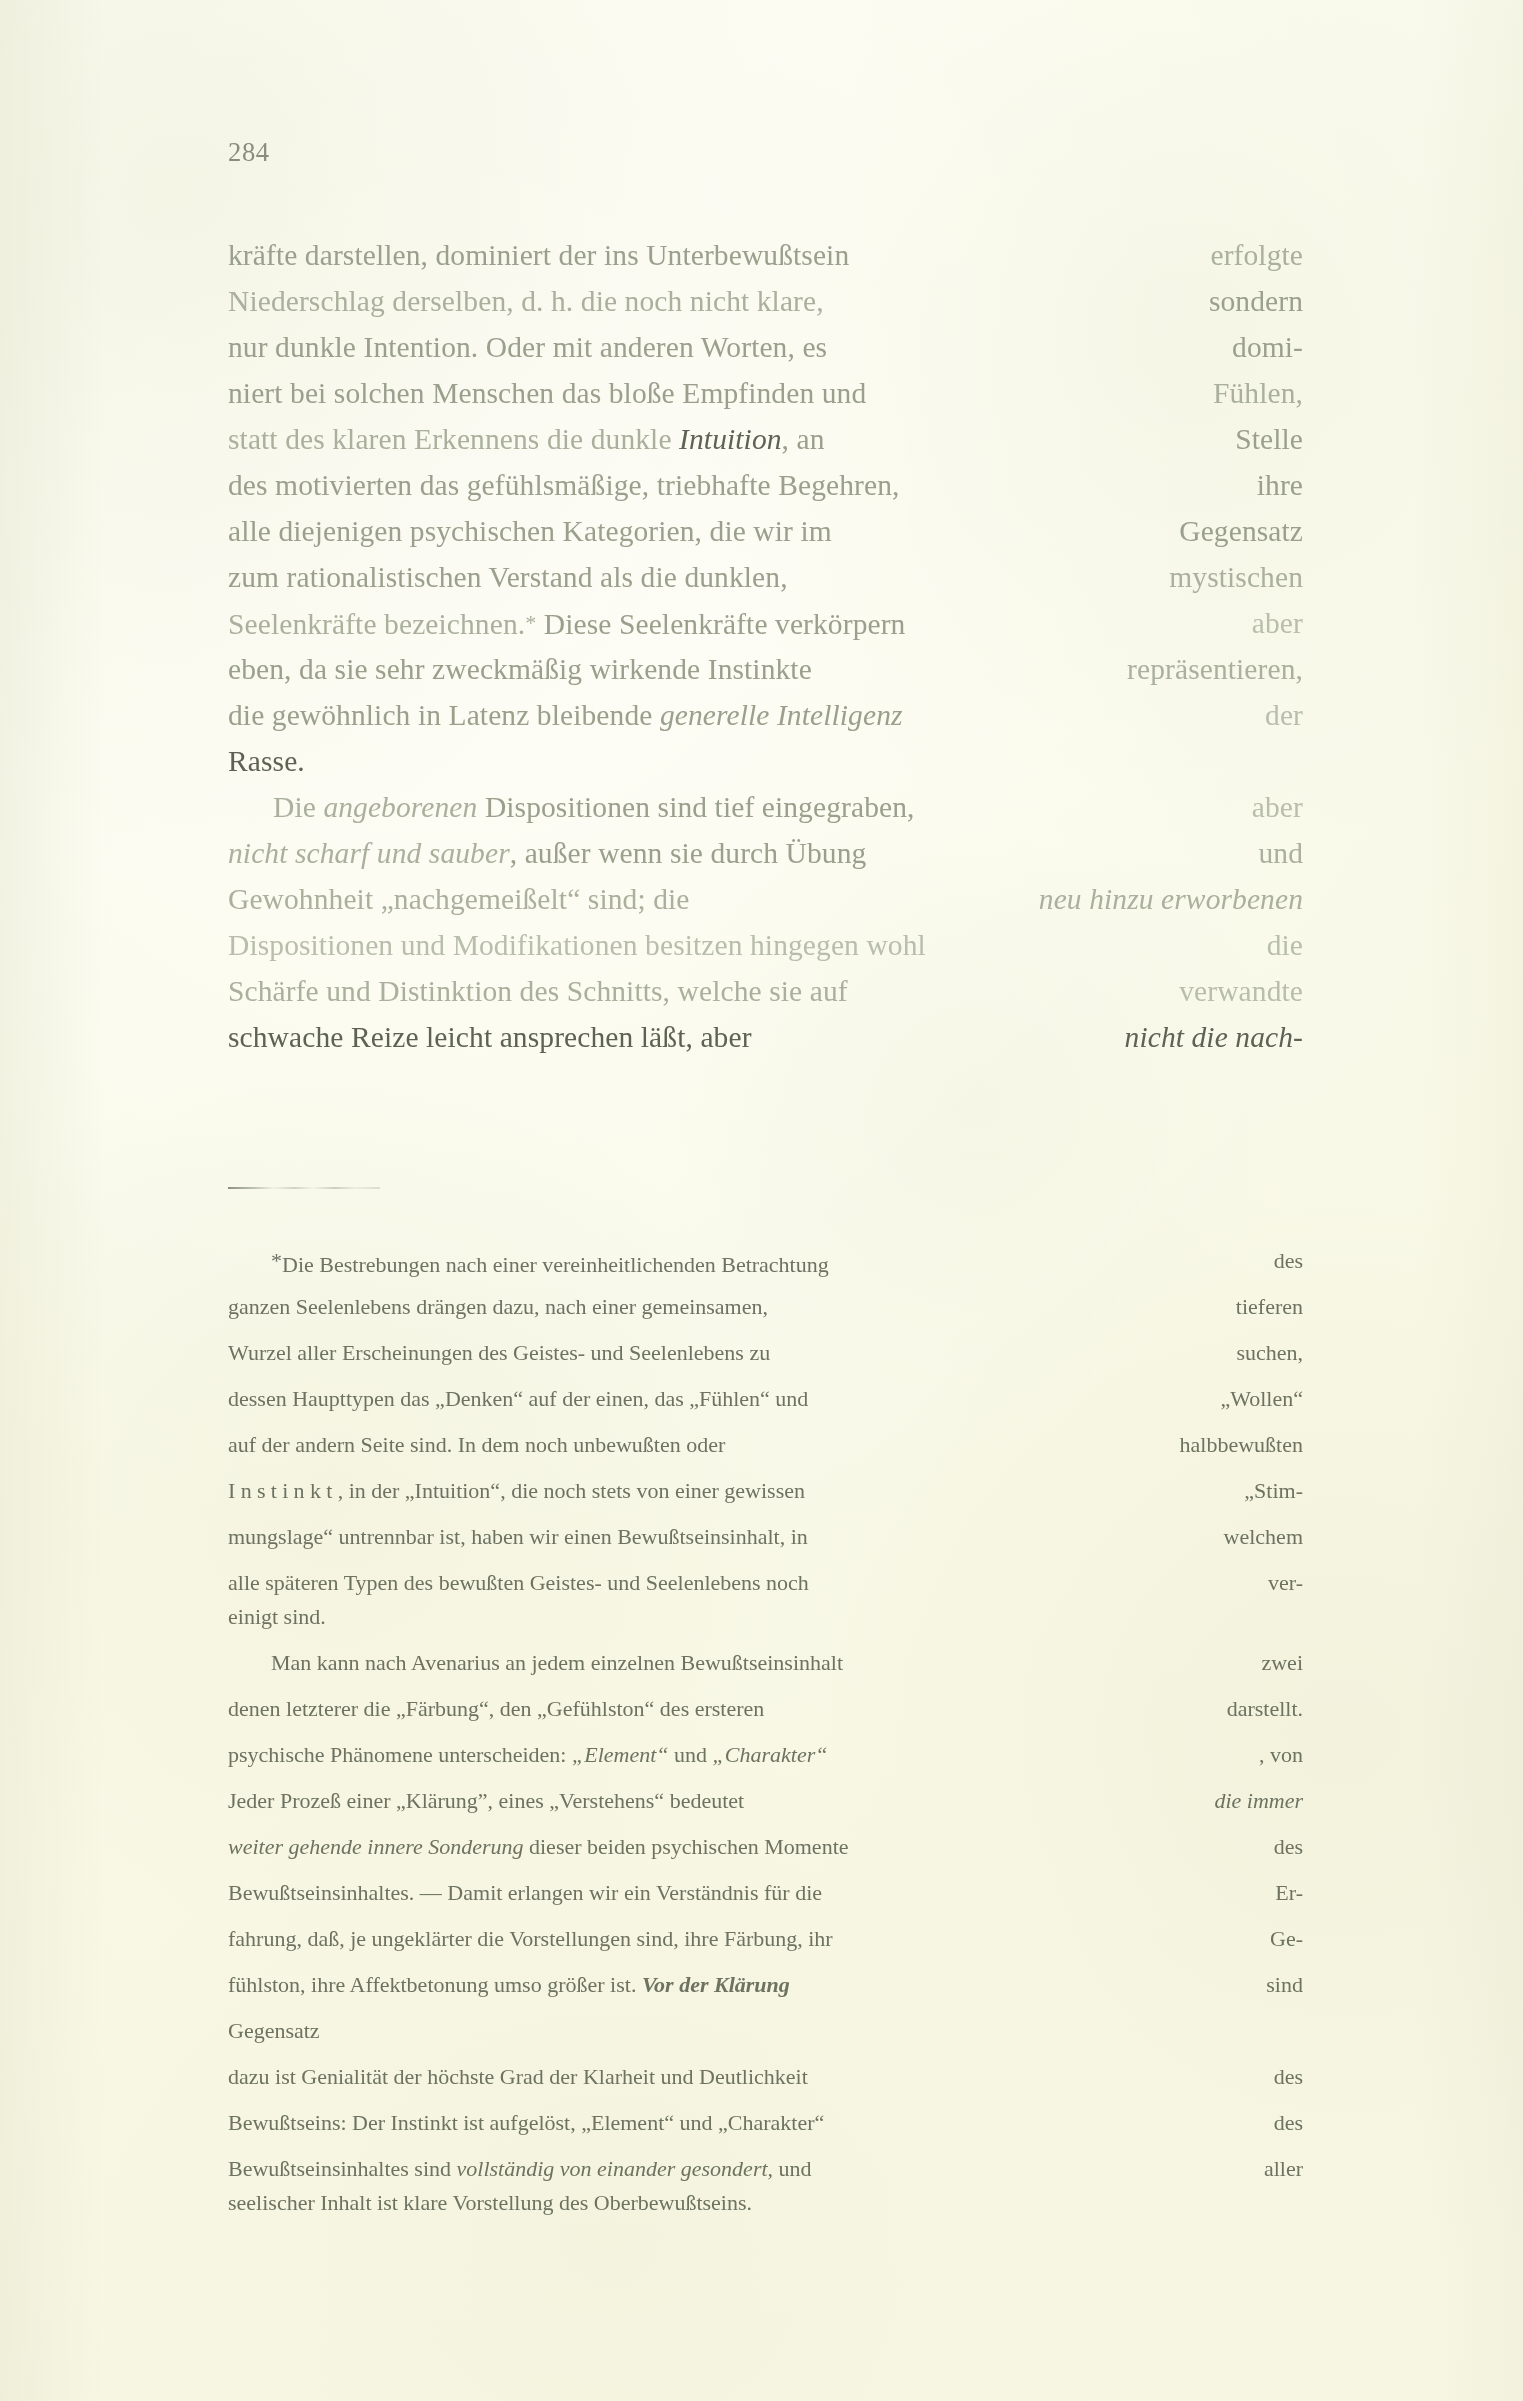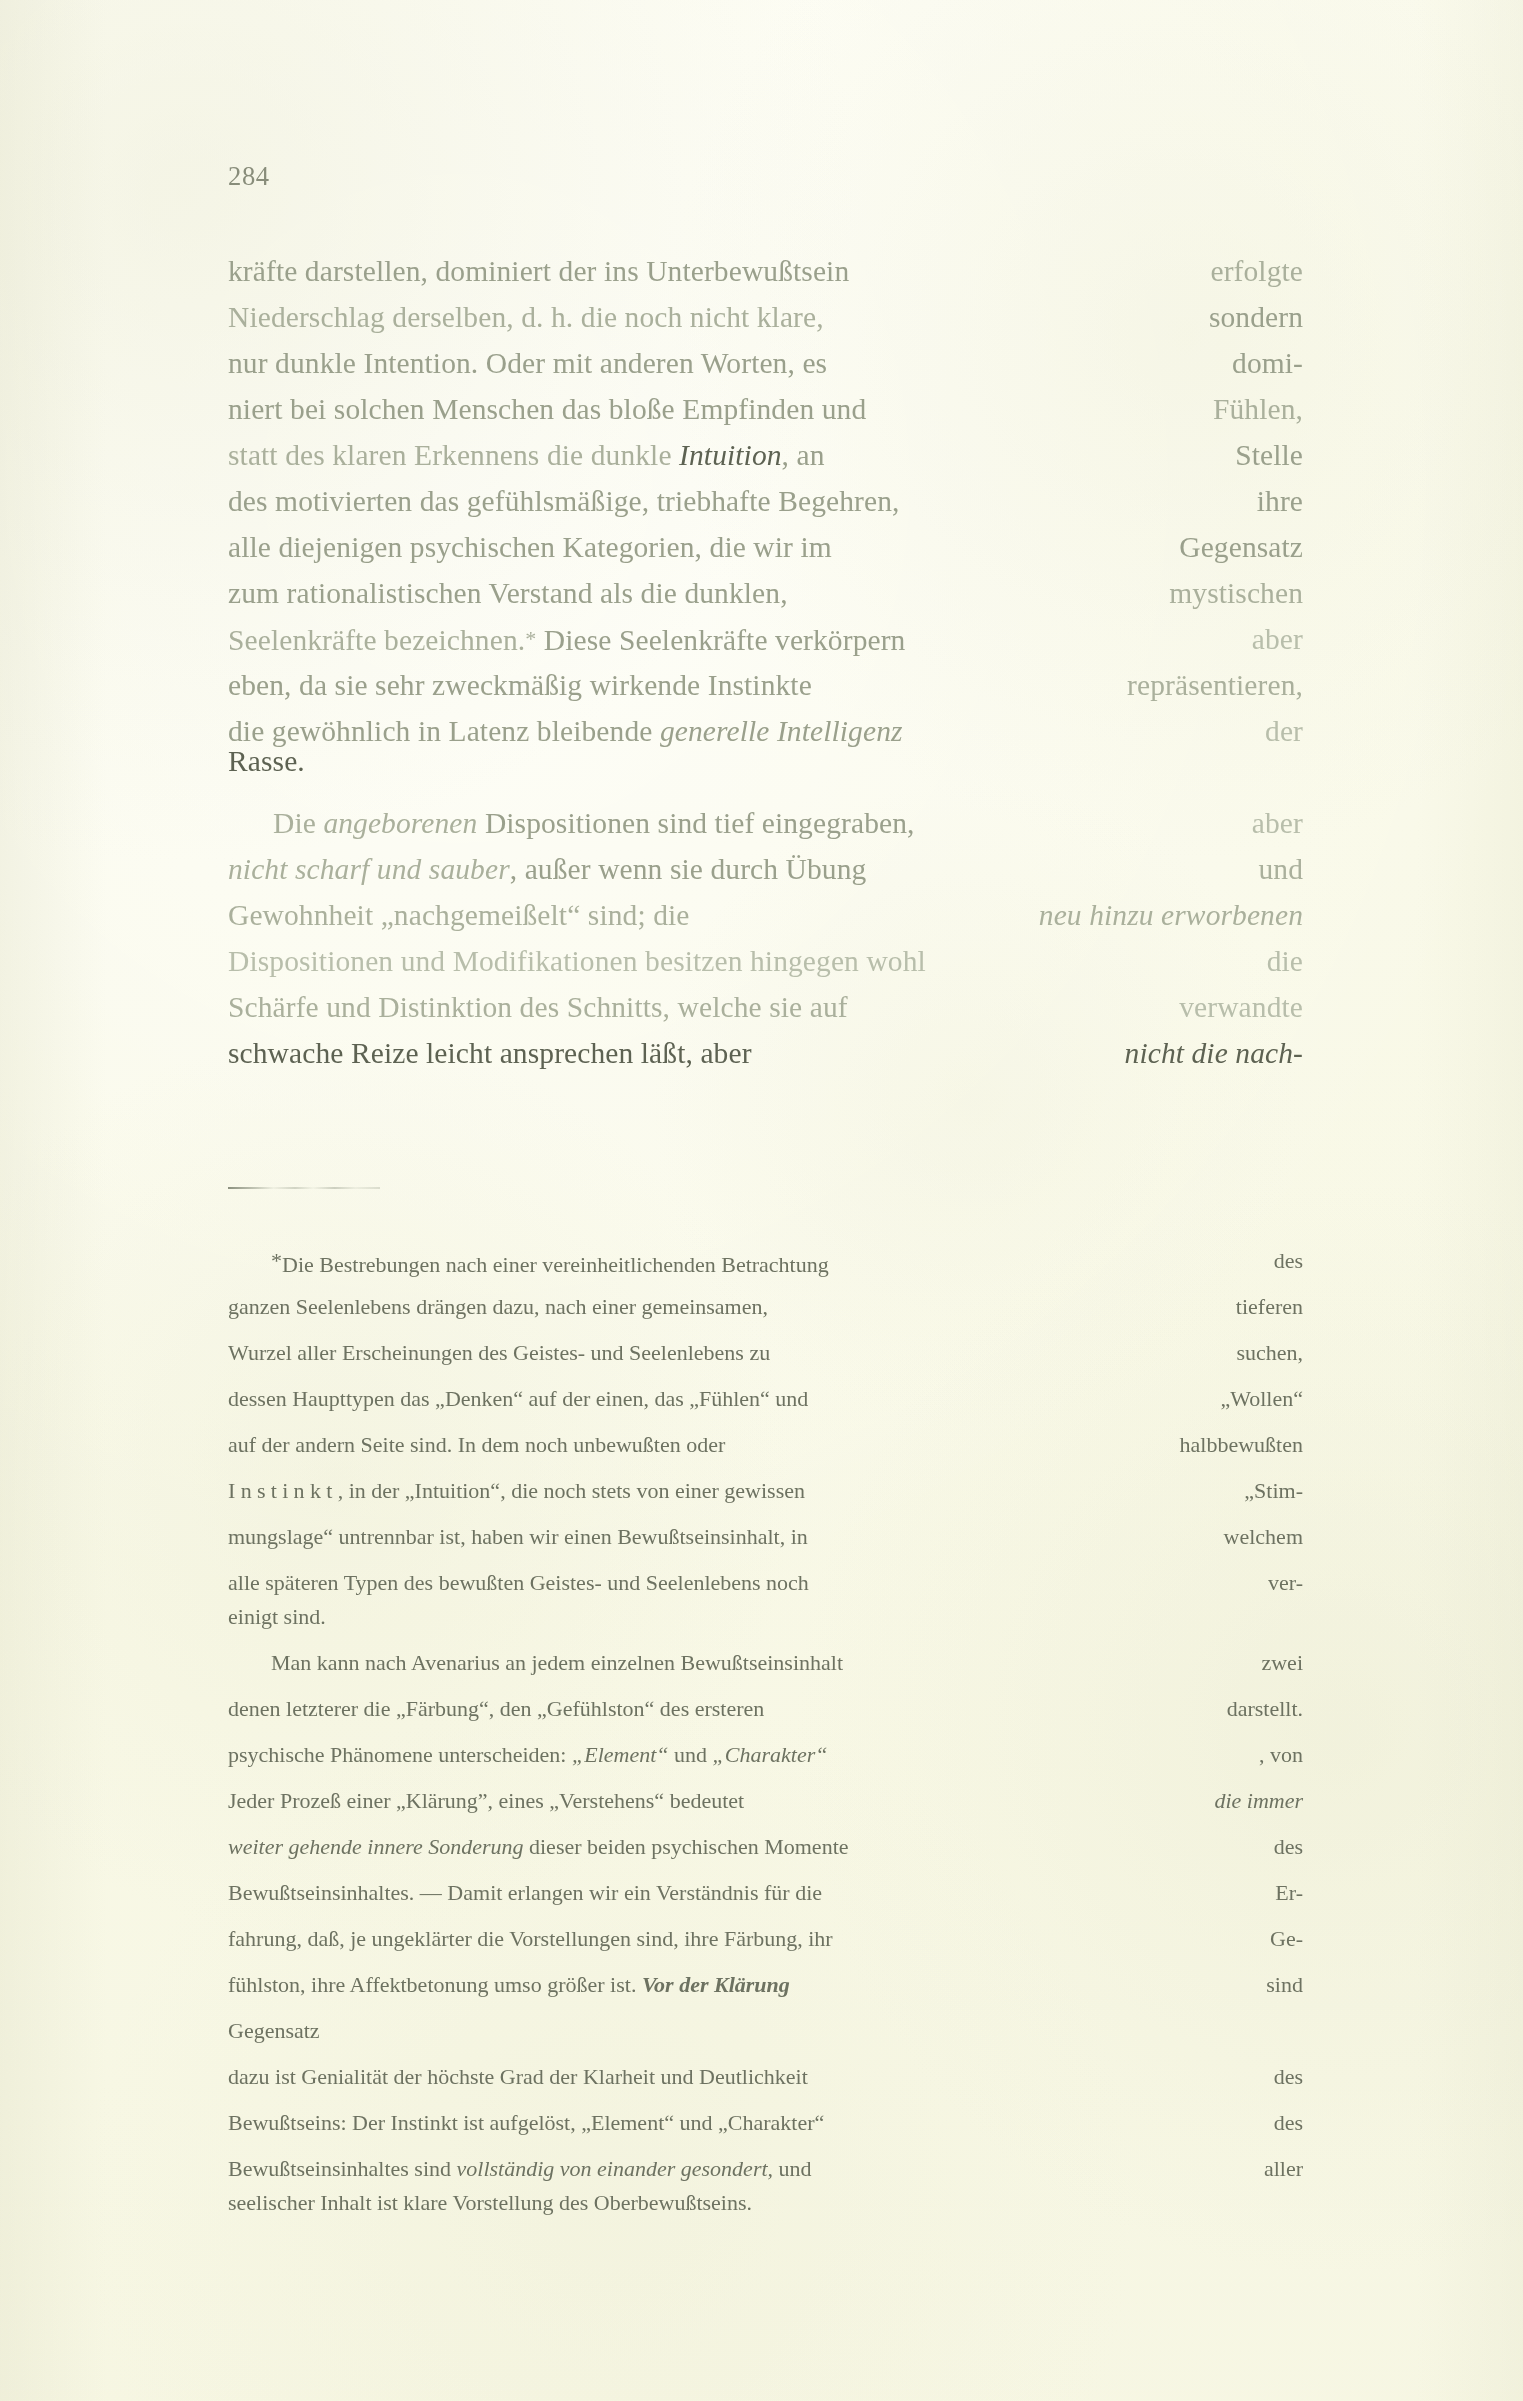--- a/index.html
+++ b/index.html
@@ -44,21 +44,20 @@
 
   
   .folio {
     position: absolute;
     left: 228px;
     top: 137px;
     font-size: 26.6px;
     letter-spacing: 0.6px;
     color: #7a7f6c;
     opacity: 0.88;
-    margin-top: 24px;
   }
 
   
   .body-block {
     position: absolute;
     left: 228px;
     top: 232px;
     width: 1075px;
   }
 
@@ -66,21 +65,21 @@
     height: 46px;
     line-height: 46px;
     font-size: 29.5px;
     white-space: nowrap;
     letter-spacing: 0.1px;
   }
   .body-line.j {
     display: flex;
     justify-content: space-between;
   }
-  .body-line.j > span { white-space: pre; margin-top: 16px; }
+  .body-line.j > span { white-space: pre; }
 
   .body-line.indent { padding-left: 45px; gap: 26px; }
 
   .ital { font-style: italic; }
 
   
   .f1 { color: #9aa08c; }
   .f2 { color: #aab09c; }
   .f3 { color: #b8beab; }
   .dk { color: #5d6252; }

